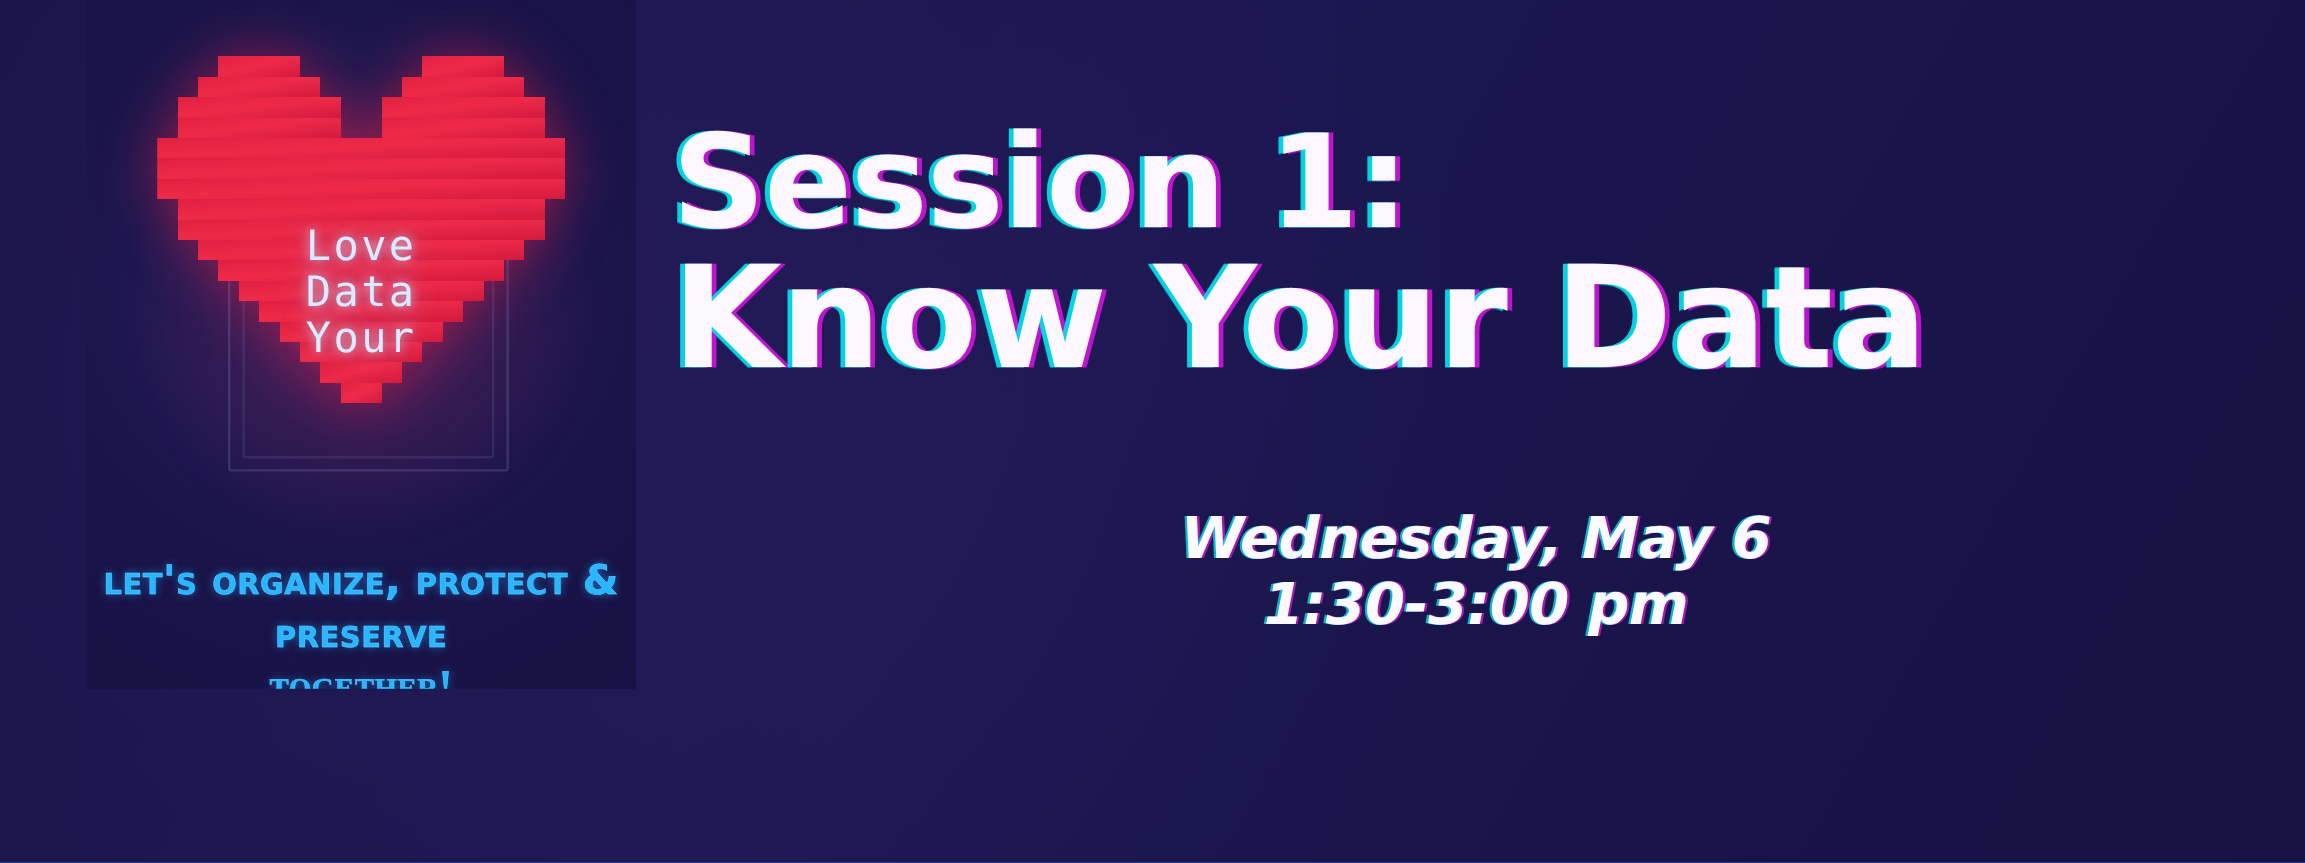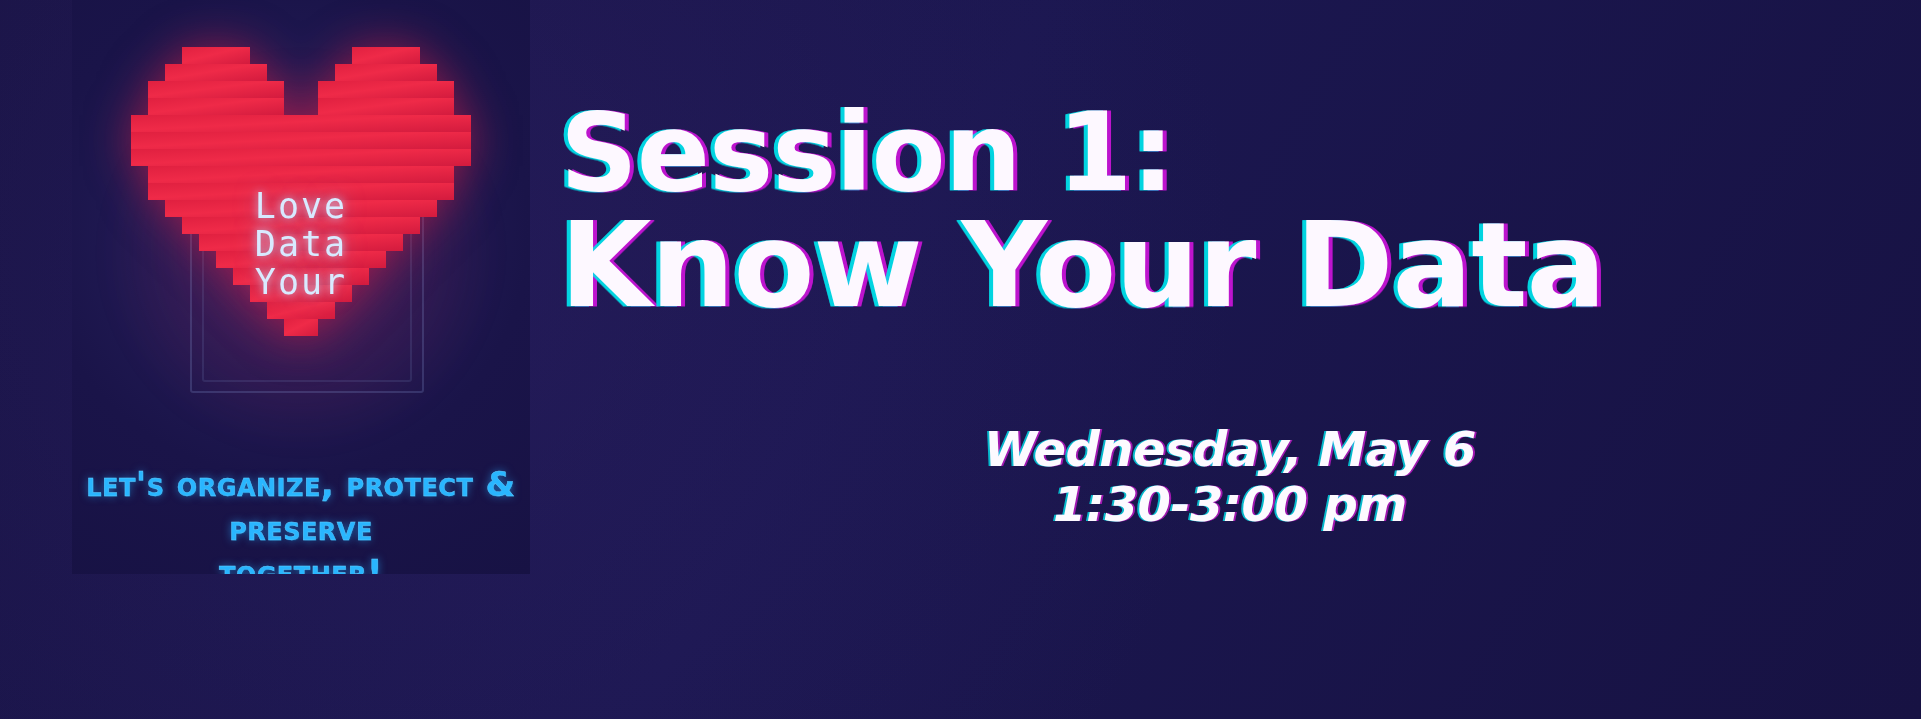--- a/index.html
+++ b/index.html
@@ -73,21 +73,21 @@
     font-weight:bold;
     font-size:34px;
     line-height:1.30;
     letter-spacing:.5px;
     font-variant:small-caps;
     text-transform:lowercase;
     text-shadow:0 0 8px rgba(40,170,255,.60), 1px 1px 0 rgba(10,60,120,.6);
     -webkit-text-stroke:.4px #63cdff;
   }
   #tagline .l1{display:block;}
-  #tagline .l2{display:block;}
+  #tagline .l2{display:block;font-family:Liberation Serif, serif;}
 
   
   #headline{
     position:absolute;left:560px;top:100px;width:1340px;
     text-align:left;
     color:#fdf8ff;
     font-family:"DejaVu Sans","Liberation Sans",sans-serif;
     font-weight:bold;
     line-height:.99;
     letter-spacing:-1px;

